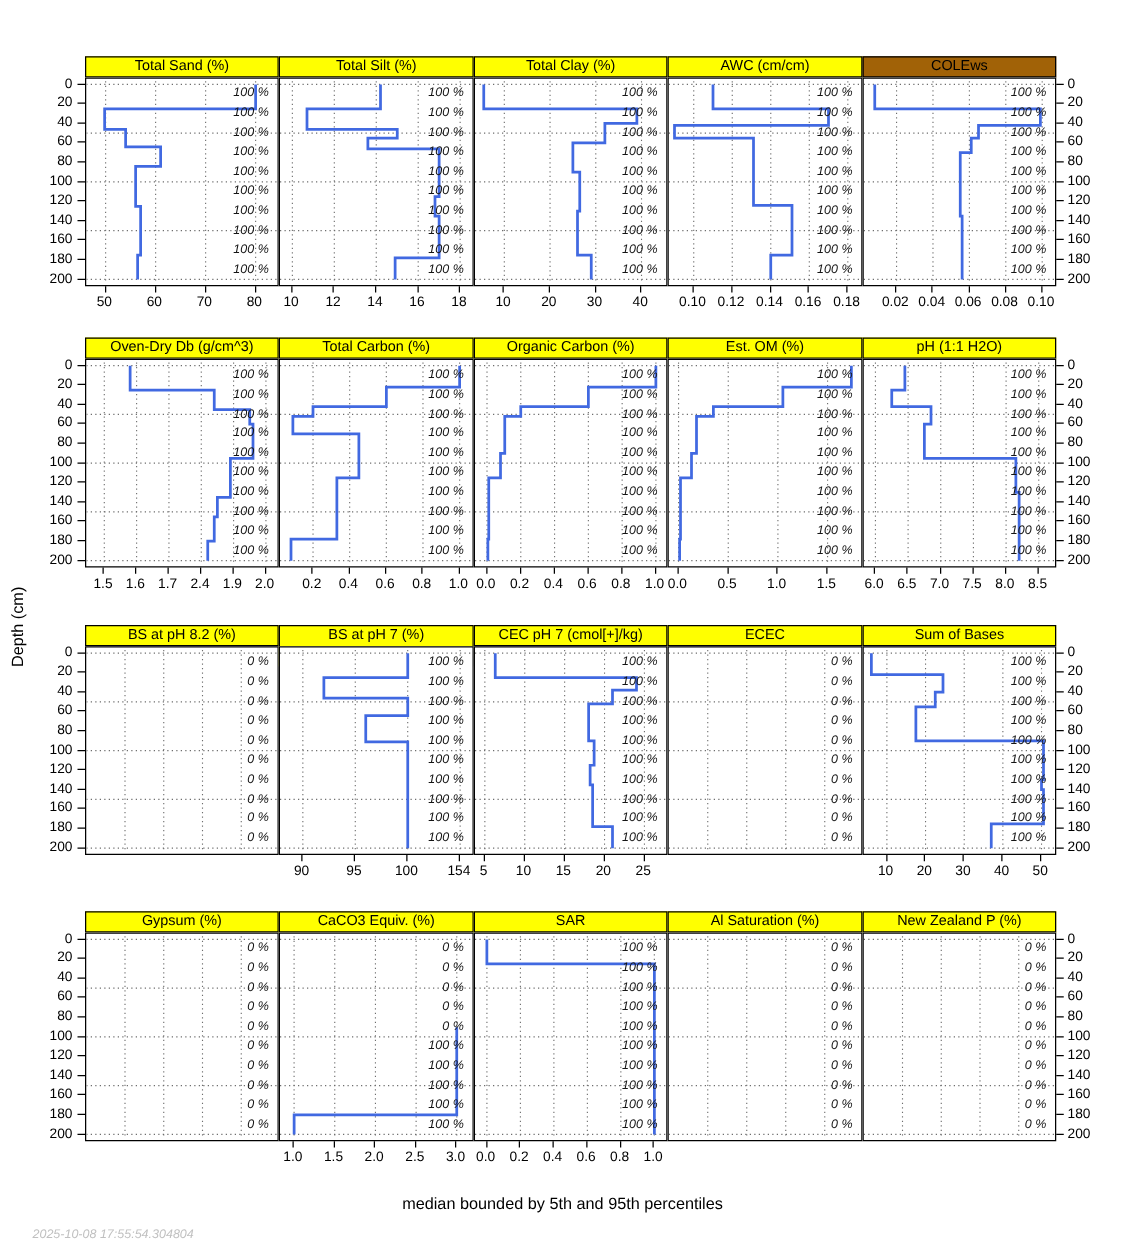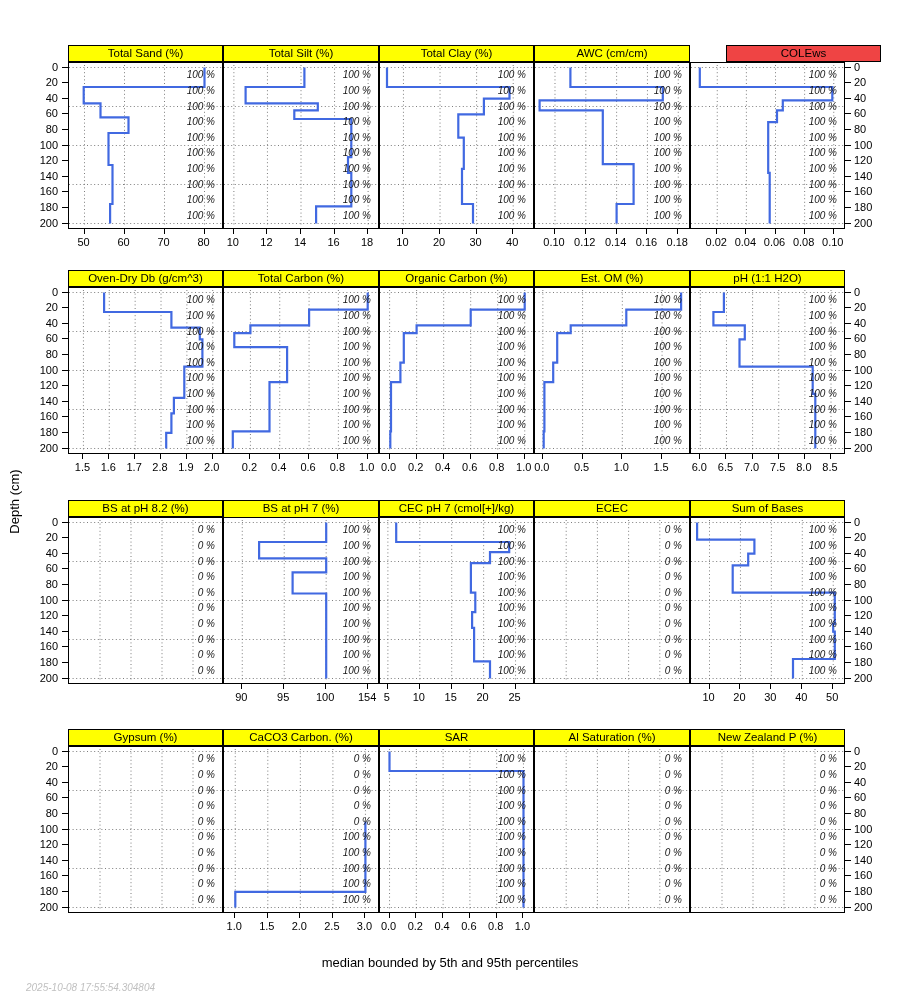--- a/index.html
+++ b/index.html
@@ -155,21 +155,21 @@
       <div class="tickmark" style="left: 553.99px; top: 229px; width: 1px; height: 5px;"></div>
       <div class="xlab-tick" style="left: 533.99px; top: 236px; width: 40px;">0.10</div>
       <div class="tickmark" style="left: 584.806px; top: 229px; width: 1px; height: 5px;"></div>
       <div class="xlab-tick" style="left: 564.806px; top: 236px; width: 40px;">0.12</div>
       <div class="tickmark" style="left: 615.622px; top: 229px; width: 1px; height: 5px;"></div>
       <div class="xlab-tick" style="left: 595.622px; top: 236px; width: 40px;">0.14</div>
       <div class="tickmark" style="left: 646.439px; top: 229px; width: 1px; height: 5px;"></div>
       <div class="xlab-tick" style="left: 626.439px; top: 236px; width: 40px;">0.16</div>
       <div class="tickmark" style="left: 677.255px; top: 229px; width: 1px; height: 5px;"></div>
       <div class="xlab-tick" style="left: 657.255px; top: 236px; width: 40px;">0.18</div>
-      <div class="strip" style="left: 690px; top: 45px; width: 155px; height: 17px; background: #ef4444; margin-left: 36px;"><span>COLEws</span></div>
+      <div class="strip" style="left: 690px; top: 45px; width: 155px; height: 17px; background: #a16207;"><span>COLEws</span></div>
       <div class="panel" style="left: 690px; top: 62px; width: 155px; height: 167px;">
         <svg width="153" height="165" xmlns="http://www.w3.org/2000/svg">
           <line x1="0" y1="4.5" x2="155" y2="4.5" stroke="#6e6e6e" stroke-width="0.9" stroke-dasharray="1,2.6"></line>
           <line x1="0" y1="43.5" x2="155" y2="43.5" stroke="#6e6e6e" stroke-width="0.9" stroke-dasharray="1,2.6"></line>
           <line x1="0" y1="82.5" x2="155" y2="82.5" stroke="#6e6e6e" stroke-width="0.9" stroke-dasharray="1,2.6"></line>
           <line x1="0" y1="121.5" x2="155" y2="121.5" stroke="#6e6e6e" stroke-width="0.9" stroke-dasharray="1,2.6"></line>
           <line x1="0" y1="160.5" x2="155" y2="160.5" stroke="#6e6e6e" stroke-width="0.9" stroke-dasharray="1,2.6"></line>
           <line x1="26.25728155339806" y1="2" x2="26.25728155339806" y2="162" stroke="#6e6e6e" stroke-width="0.9" stroke-dasharray="1,2.6"></line>
           <line x1="55.383495145631066" y1="2" x2="55.383495145631066" y2="162" stroke="#6e6e6e" stroke-width="0.9" stroke-dasharray="1,2.6"></line>
           <line x1="84.50970873786407" y1="2" x2="84.50970873786407" y2="162" stroke="#6e6e6e" stroke-width="0.9" stroke-dasharray="1,2.6"></line>
@@ -269,21 +269,21 @@
         <div class="pct" style="top: 131.1px;">100 %</div>
         <div class="pct" style="top: 146.7px;">100 %</div>
       </div>
       <div class="tickmark" style="left: 82.431px; top: 454px; width: 1px; height: 5px;"></div>
       <div class="xlab-tick" style="left: 62.431px; top: 461px; width: 40px;">1.5</div>
       <div class="tickmark" style="left: 108.293px; top: 454px; width: 1px; height: 5px;"></div>
       <div class="xlab-tick" style="left: 88.2931px; top: 461px; width: 40px;">1.6</div>
       <div class="tickmark" style="left: 134.155px; top: 454px; width: 1px; height: 5px;"></div>
       <div class="xlab-tick" style="left: 114.155px; top: 461px; width: 40px;">1.7</div>
       <div class="tickmark" style="left: 160.017px; top: 454px; width: 1px; height: 5px;"></div>
-      <div class="xlab-tick" style="left: 140.017px; top: 461px; width: 40px;">2.8</div>
+      <div class="xlab-tick" style="left: 140.017px; top: 461px; width: 40px;">2.4</div>
       <div class="tickmark" style="left: 185.879px; top: 454px; width: 1px; height: 5px;"></div>
       <div class="xlab-tick" style="left: 165.879px; top: 461px; width: 40px;">1.9</div>
       <div class="tickmark" style="left: 211.741px; top: 454px; width: 1px; height: 5px;"></div>
       <div class="xlab-tick" style="left: 191.741px; top: 461px; width: 40px;">2.0</div>
       <div class="strip" style="left: 223px; top: 270px; width: 156px; height: 17px; background: rgb(255, 255, 0);"><span>Total Carbon (%)</span></div>
       <div class="panel" style="left: 223px; top: 287px; width: 156px; height: 167px;">
         <svg width="154" height="165" xmlns="http://www.w3.org/2000/svg">
           <line x1="0" y1="4.5" x2="156" y2="4.5" stroke="#6e6e6e" stroke-width="0.9" stroke-dasharray="1,2.6"></line>
           <line x1="0" y1="43.5" x2="156" y2="43.5" stroke="#6e6e6e" stroke-width="0.9" stroke-dasharray="1,2.6"></line>
           <line x1="0" y1="82.5" x2="156" y2="82.5" stroke="#6e6e6e" stroke-width="0.9" stroke-dasharray="1,2.6"></line>
@@ -686,21 +686,21 @@
         <div class="pct" style="top: 21.9px;">0 %</div>
         <div class="pct" style="top: 37.5px;">0 %</div>
         <div class="pct" style="top: 53.1px;">0 %</div>
         <div class="pct" style="top: 68.7px;">0 %</div>
         <div class="pct" style="top: 84.3px;">0 %</div>
         <div class="pct" style="top: 99.9px;">0 %</div>
         <div class="pct" style="top: 115.5px;">0 %</div>
         <div class="pct" style="top: 131.1px;">0 %</div>
         <div class="pct" style="top: 146.7px;">0 %</div>
       </div>
-      <div class="strip" style="left: 223px; top: 729px; width: 156px; height: 17px; background: rgb(255, 255, 0);"><span>CaCO3 Carbon. (%)</span></div>
+      <div class="strip" style="left: 223px; top: 729px; width: 156px; height: 17px; background: rgb(255, 255, 0);"><span>CaCO3 Equiv. (%)</span></div>
       <div class="panel" style="left: 223px; top: 746px; width: 156px; height: 167px;">
         <svg width="154" height="165" xmlns="http://www.w3.org/2000/svg">
           <line x1="0" y1="4.5" x2="156" y2="4.5" stroke="#6e6e6e" stroke-width="0.9" stroke-dasharray="1,2.6"></line>
           <line x1="0" y1="43.5" x2="156" y2="43.5" stroke="#6e6e6e" stroke-width="0.9" stroke-dasharray="1,2.6"></line>
           <line x1="0" y1="82.5" x2="156" y2="82.5" stroke="#6e6e6e" stroke-width="0.9" stroke-dasharray="1,2.6"></line>
           <line x1="0" y1="121.5" x2="156" y2="121.5" stroke="#6e6e6e" stroke-width="0.9" stroke-dasharray="1,2.6"></line>
           <line x1="0" y1="160.5" x2="156" y2="160.5" stroke="#6e6e6e" stroke-width="0.9" stroke-dasharray="1,2.6"></line>
           <line x1="11.262931034482762" y1="2" x2="11.262931034482762" y2="162" stroke="#6e6e6e" stroke-width="0.9" stroke-dasharray="1,2.6"></line>
           <line x1="43.806034482758626" y1="2" x2="43.806034482758626" y2="162" stroke="#6e6e6e" stroke-width="0.9" stroke-dasharray="1,2.6"></line>
           <line x1="76.34913793103449" y1="2" x2="76.34913793103449" y2="162" stroke="#6e6e6e" stroke-width="0.9" stroke-dasharray="1,2.6"></line>

